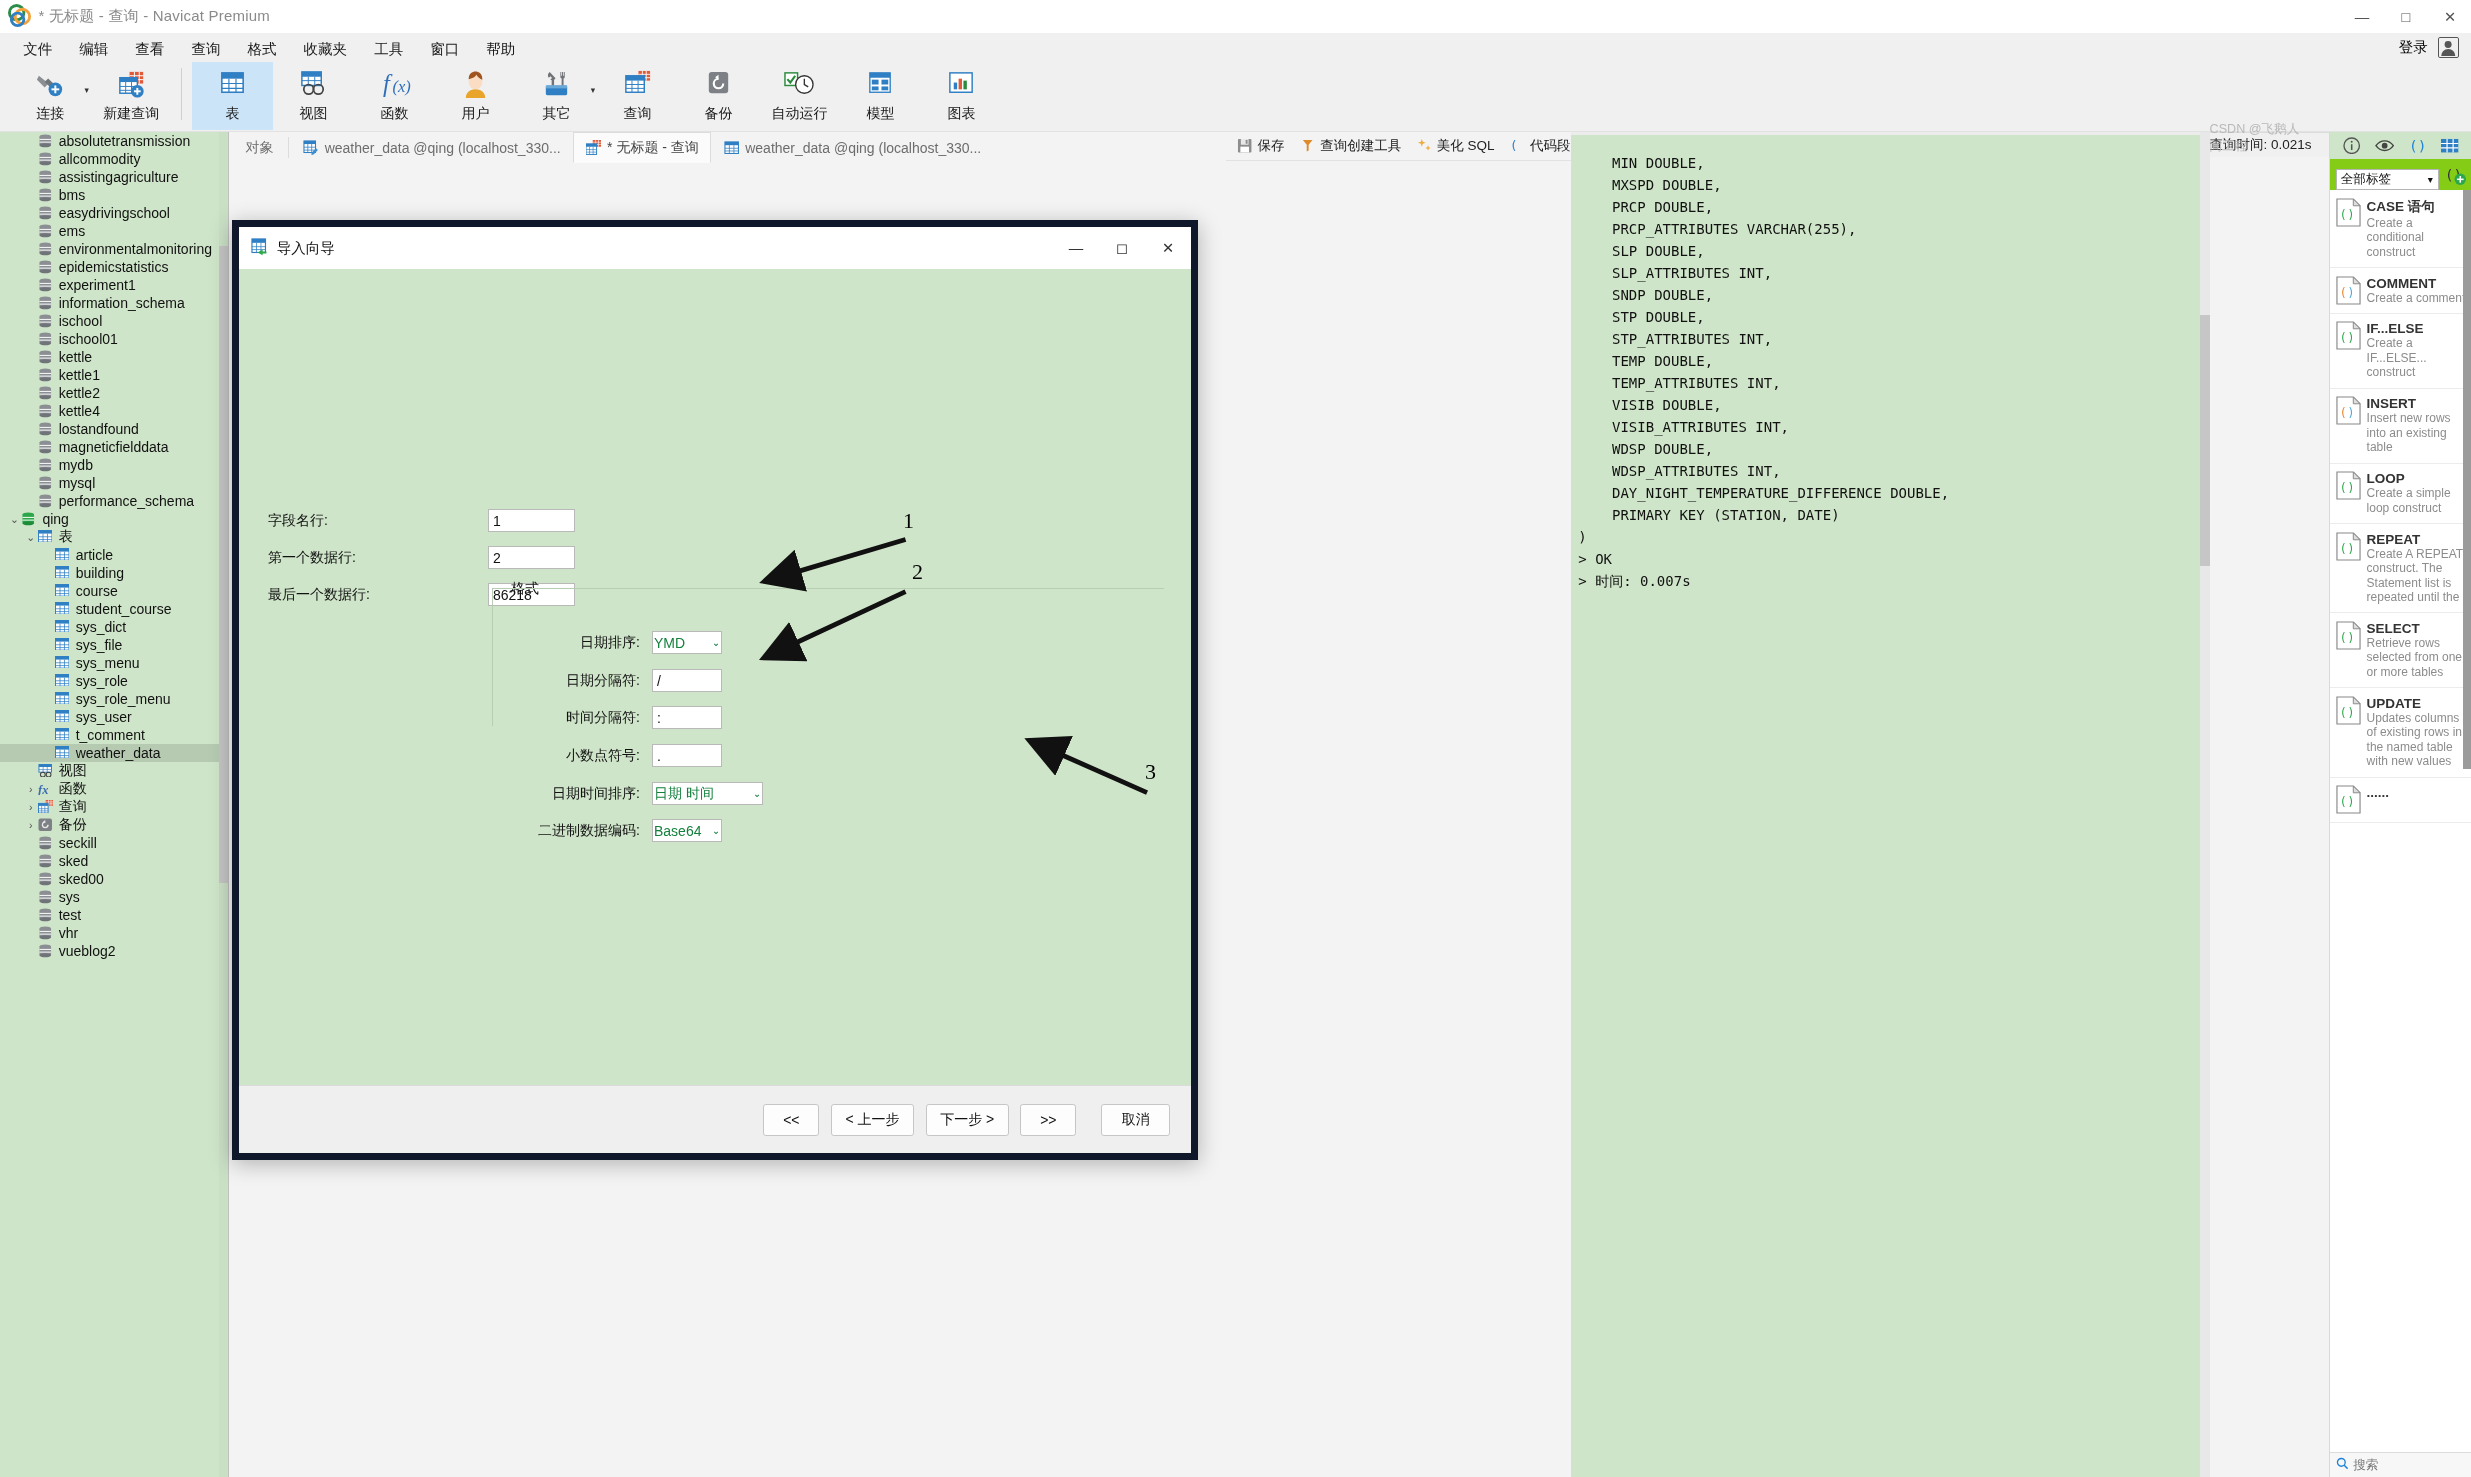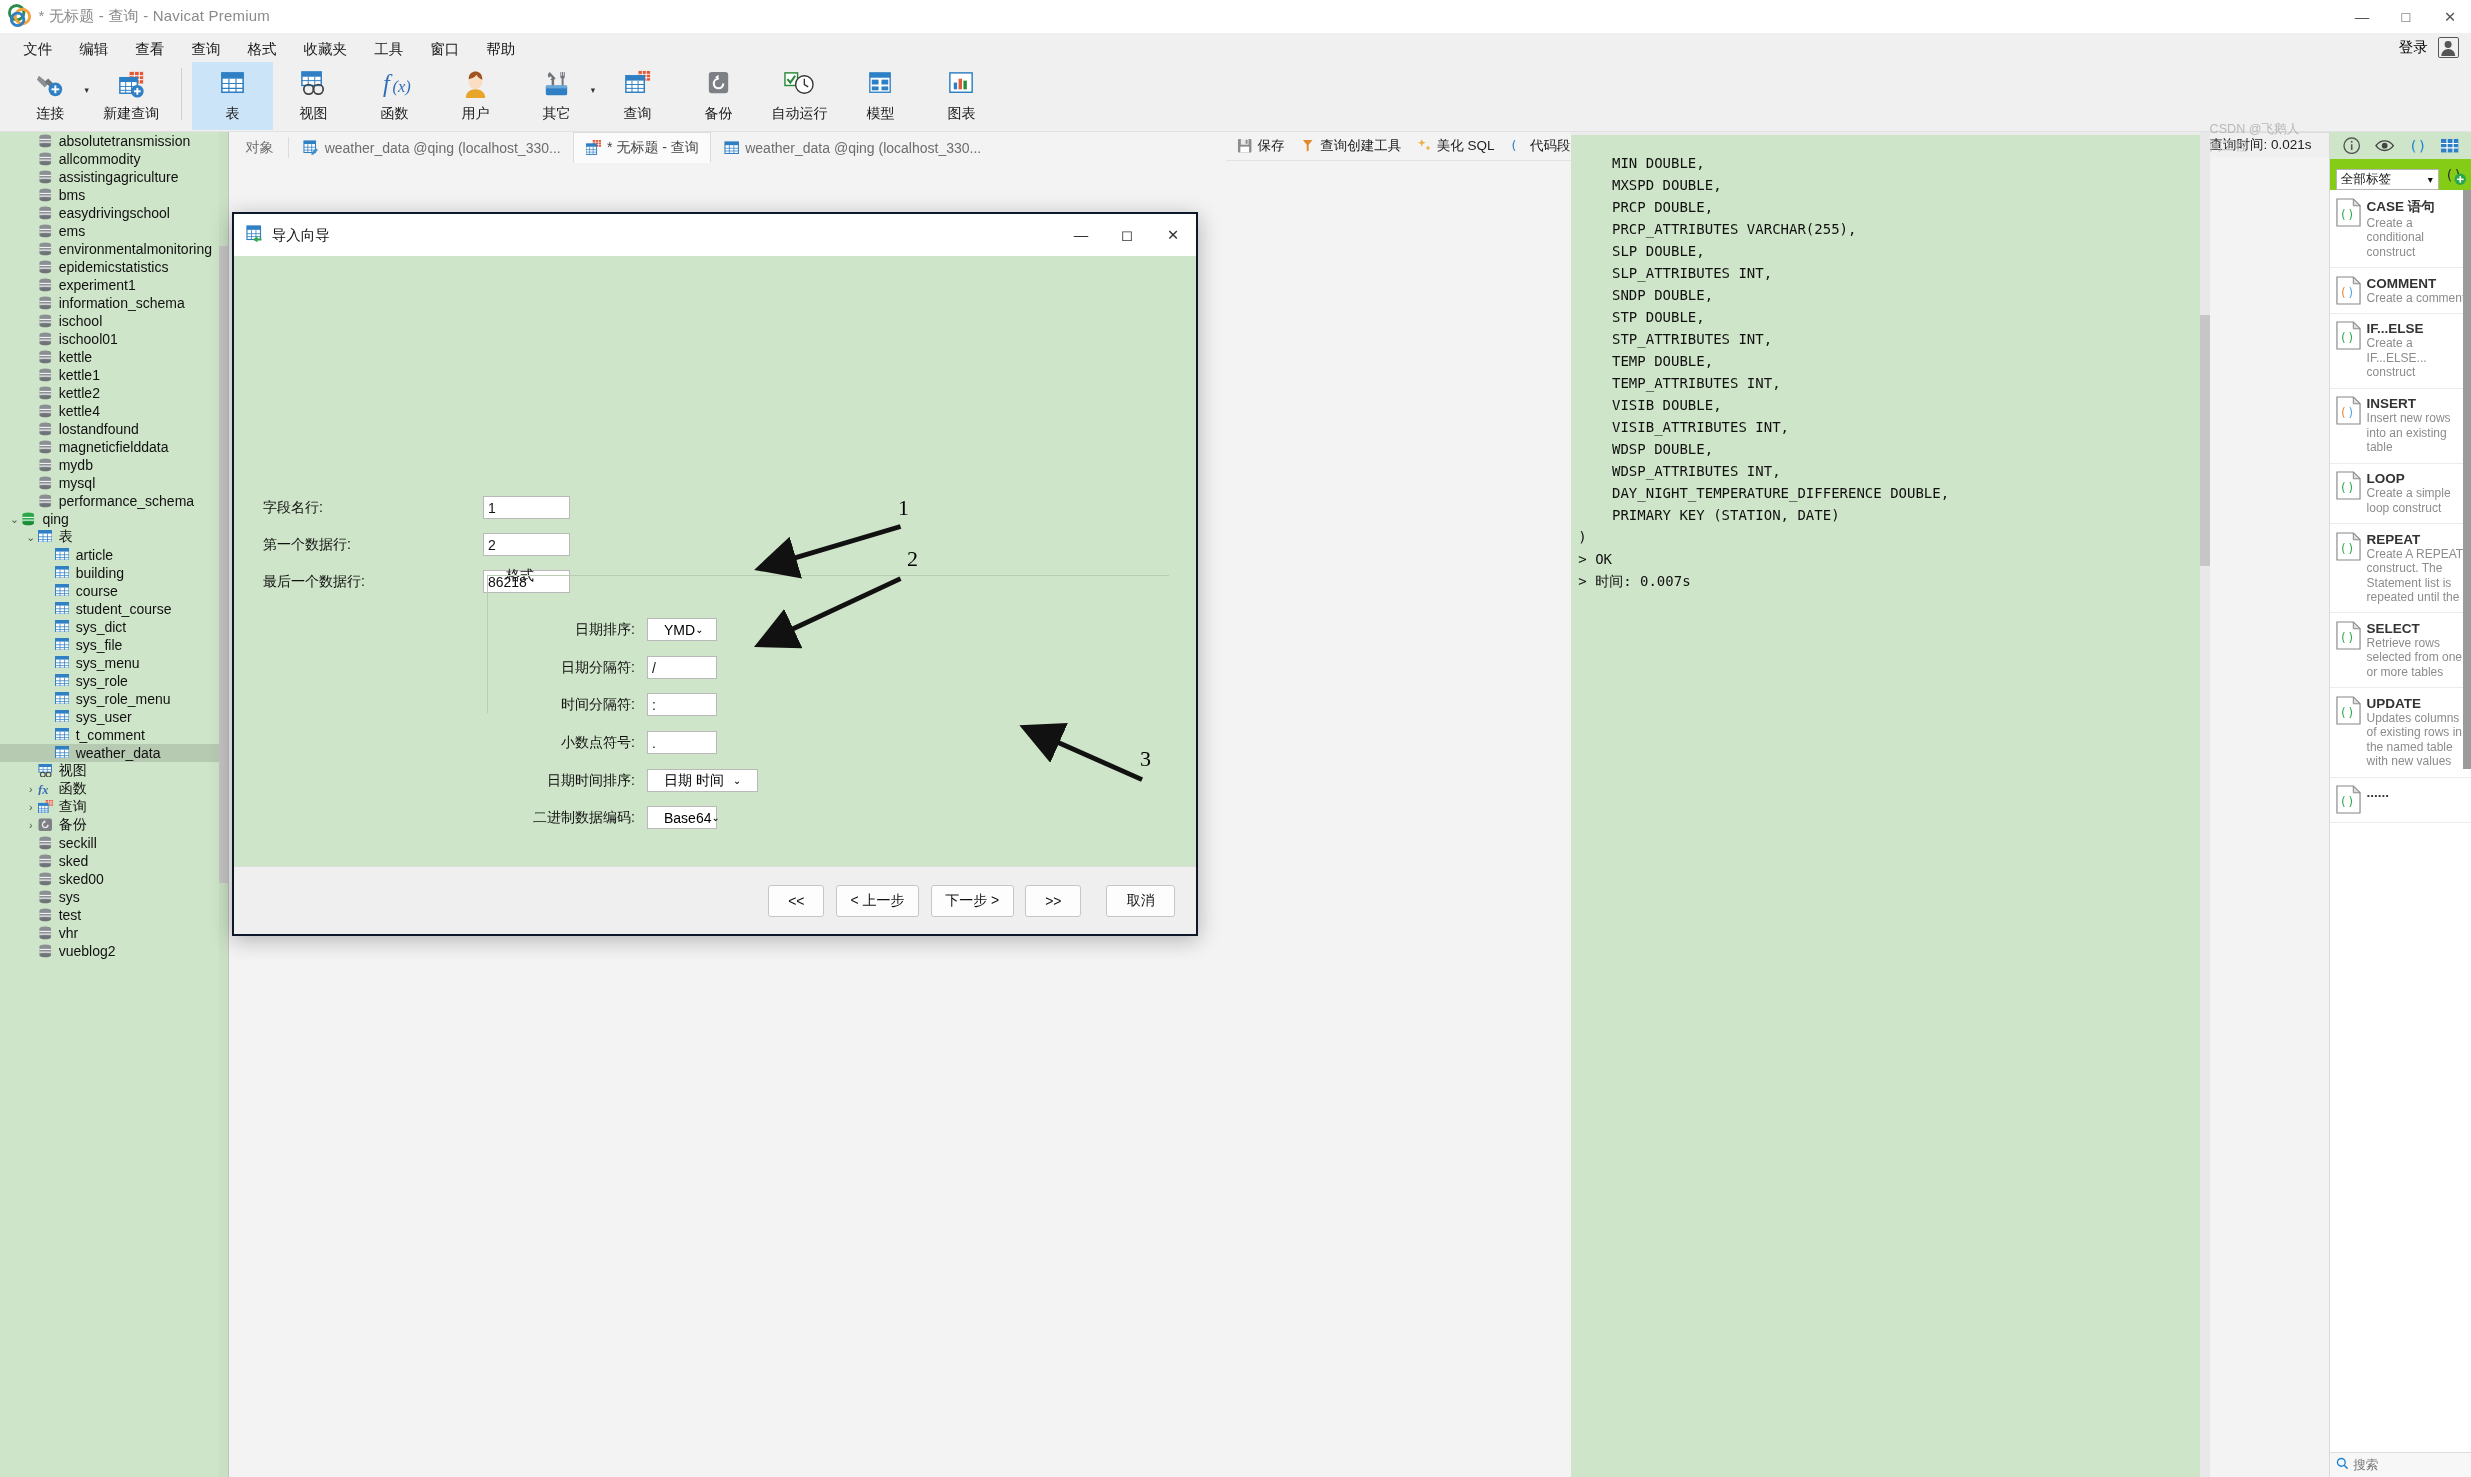--- a/index.html
+++ b/index.html
@@ -101,36 +101,36 @@
   .rp-list{ flex:1; overflow:hidden; position:relative; background:#fff;}
   .snippet{ display:flex; gap:5.8px; padding:7.7px 3.9px 7.7px 5.8px; border-bottom:1px solid #ececec; }
   .sn-icon{ width:25px;height:29px;flex:none; }
   .sn-body{ min-width:0; }
   .sn-title{ font-size:13.5px; font-weight:bold; color:#333; white-space:nowrap; }
   .sn-desc{ font-size:12px; color:#8c8c8c; line-height:14.5px; }
   .rp-thumb{ position:absolute; right:0; top:0; width:8.7px; height:579px; background:#9b9b9b;}
   .rp-search{ height:25px; border-top:1px solid #dcdcdc; display:flex; align-items:center; gap:4.8px;
               padding-left:5.8px; font-size:12.6px; color:#777; background:#f7f7f7;}
   .dialog{
-    position:absolute; left:232px; top:212px; width:966px; height:724px;
-    background:#cfe5c9; border:2px solid #0f172a; box-shadow:0 3.9px 21px rgba(0,0,0,.28);
+    position:absolute; left:232px; top:220px; width:966px; height:940px;
+    background:#cfe5c9; border:7px solid #0f172a; box-shadow:0 3.9px 21px rgba(0,0,0,.28);
   }
   .dlg-title{ height:42px; background:#fff; display:flex; align-items:center; padding-left:11.6px;
               position:relative; }
   .dlg-ico{ width:19.3px;height:19.3px; margin-right:6.8px;}
   .dlg-name{ font-size:14.5px; color:#111; }
   .dlg-wbtns{ position:absolute; right:0; top:0; height:42px; display:flex;}
   .dlg-wb{ width:46px;height:42px;display:flex;align-items:center;justify-content:center;font-size:14.5px;color:#333;}
   .dlg-head{ font-size:18.3px; color:#1a5fa8; padding:27px 0 0 29px; }
   .dlg-body{ position:relative; height:492px; }
   .flabel{ font-size:14px; color:#111; text-align:left; }
   .finput{ width:87px; height:23px; background:#fff; border:1px solid #b9b9b9;
            font-size:14px; color:#111; padding:0 3.9px; display:flex; align-items:center; }
-  .fselect{ height:23px; background:#fff; border:1px solid #b9b9b9; font-size:14px; color:#000000;
-            display:flex;align-items:center;justify-content:space-between; padding:0 16px; }
+  .fselect{ height:23px; background:#fff; border:1px solid #b9b9b9; font-size:14px; color:#15803d;
+            display:flex;align-items:center;justify-content:space-between; padding:0 1px; }
   .group-label{ font-size:14px; color:#111; }
   .fieldset{ position:absolute; left:253px; right:27px; top:319px; bottom:35px;
              border-left:1px solid #b9cdb4; border-top:1px solid #b9cdb4; }
   .dlg-foot{ position:absolute; left:0; right:0; bottom:0; height:68px; background:#efefef;
              display:flex; align-items:center; justify-content:flex-end; padding-right:21px; gap:11.6px;
              border-top:1px solid #dcdcdc;}
   .btn{ height:32px; min-width:56px; background:#fdfdfd; border:1px solid #c6c6c6; border-radius:2.9px;
         font-size:14px; color:#111; display:flex; align-items:center; justify-content:center; padding:0 13.5px;}
   .btn.wide{ padding:0 19.3px; }
   .annot{ position:absolute; font-size:22px; color:#000; font-family:"Liberation Serif", serif; }

